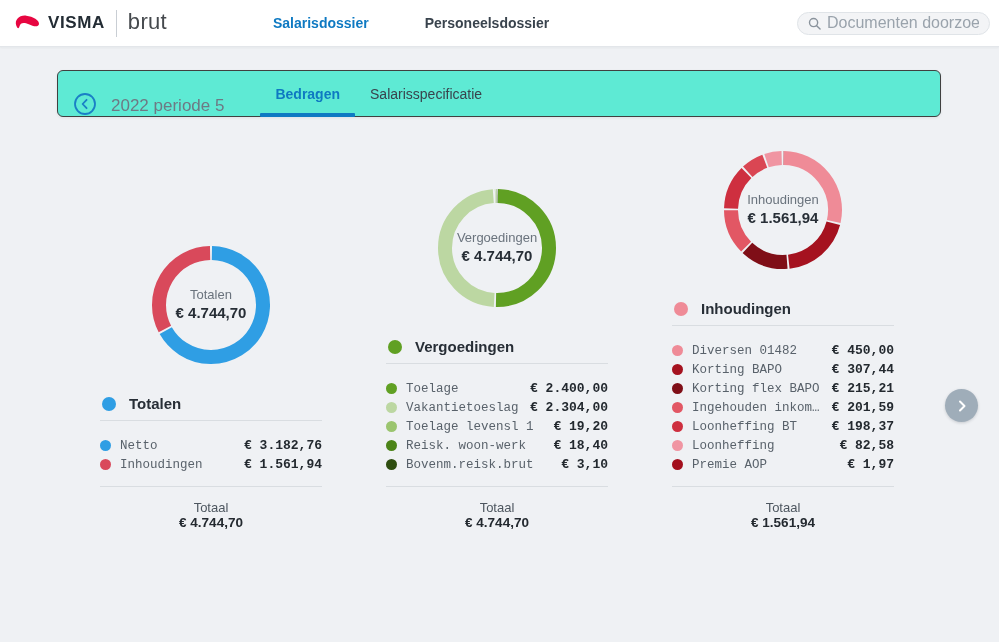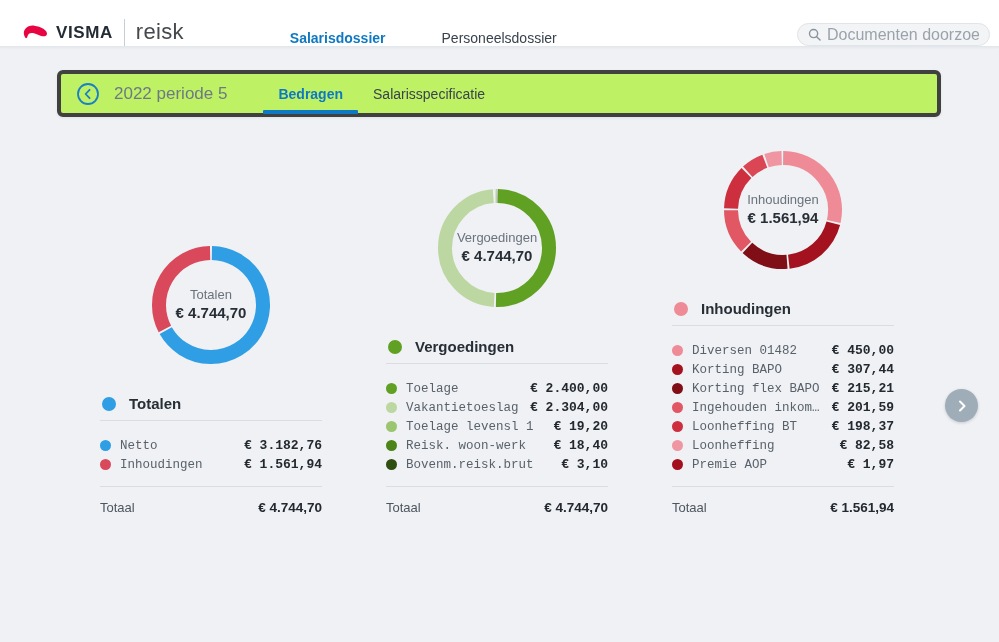--- a/index.html
+++ b/index.html
@@ -7,49 +7,49 @@
   body {
     font-family:"Liberation Sans", sans-serif;
     background:#eff1f4;
     color:#2b333c;
     overflow:hidden;
     position:relative;
   }
   
   .topbar {
     height:47px; background:#fff; border-bottom:1px solid #e3e6ea;
-    display:flex; align-items:flex-end; padding:0 9px 0 22px;
+    display:flex; align-items:center; padding:0 9px 0 14px;
     box-shadow:0 1px 2px rgba(40,50,60,.05);
     position:relative; z-index:5;
   }
   .logo { display:flex; align-items:center; }
   .logo-swoosh { width:27px; height:20px; margin-right:7px; }
   .logo-brand { font-size:17px; font-weight:700; letter-spacing:.6px; color:#232c34; }
   .logo-divider { width:1px; height:27px; background:#c9ced4; margin:0 11px; }
   .logo-product { font-size:22px; color:#45494d; letter-spacing:.3px; line-height:1; margin-top:-2px; }
   .topnav { display:flex; gap:56px; margin-left:106px; }
-  .topnav-item { font-size:14px; color:#39434d; cursor:pointer; background:none; border:none; font-family:inherit; }
+  .topnav-item { font-size:14px; color:#39434d; cursor:pointer; background:none; border:none; font-family:inherit;font-weight:bold; }
   .topnav-item.active { color:#0e79c2; font-weight:700; }
   .search-pill {
     margin-left:auto; width:193px; height:23px; background:#f3f4f6;
     border:1px solid #e0e4e8; border-radius:12px;
     display:flex; align-items:center; padding:0 10px; gap:6px;
   }
   .search-pill svg { flex:0 0 auto; }
   .search-input {
     border:none; outline:none; background:transparent; width:100%;
     font-size:16px; color:#5b6570; font-family:inherit;
   }
   .search-input::placeholder { color:#9aa3ac; }
   
   .period-card {
     position:absolute; left:57px; top:70px; width:884px; height:47px;
-    background:#bef264; border:4px solid #404040; border-radius:6px;
+    background:#5eead4; border:1px solid #404040; border-radius:6px;
     box-shadow:0 1px 3px rgba(40,50,60,.08);
-    display:flex; align-items:center; padding-left:15px;
+    display:flex; align-items:flex-end; padding-left:15px;
   }
   .back-btn { width:24px; height:24px; border:none; background:none; cursor:pointer; padding:0; display:flex; }
   .period-label { font-size:17px; color:#6e7984; margin-left:14px; }
   .tabs { display:flex; height:100%; margin-left:36px; }
   .tab {
     position:relative; display:flex; align-items:center; padding:0 15px;
     font-size:14px; color:#39434d; cursor:pointer; background:none; border:none; font-family:inherit;
   }
   .tab.active { color:#0e79c2; font-weight:700; }
   .tab.active::after {
@@ -74,42 +74,42 @@
   .legend-title { font-size:15px; font-weight:700; color:#272e36; }
   .legend-rows { margin-top:15px; }
   .legend-row { display:flex; align-items:center; gap:9px; height:19px;font-family:Liberation Mono, monospace; }
   .legend-row .dot { width:11px; height:11px; border-radius:50%; flex:0 0 auto; }
   .legend-row .lbl {
     font-size:12.5px; color:#59626b; flex:1 1 auto;
     white-space:nowrap; overflow:hidden; text-overflow:ellipsis;
   }
   .legend-row .val { font-size:13px; font-weight:700; color:#23292f; white-space:nowrap; }
   .legend-total-divider { border-top:1px solid #d9dde1; margin-top:12px; }
-  .legend-total { display:flex; justify-content:space-between; align-items:center; margin-top:13px; }
+  .legend-total { display:flex; justify-content:space-between; align-items:center; margin-top:13px;flex-direction:column; }
   .legend-total .t-lbl { font-size:13px; color:#4d565f; }
   .legend-total .t-val { font-size:13.5px; font-weight:700; color:#23292f; }
   
   .next-btn {
     position:absolute; right:21px; top:389px; width:33px; height:33px;
     border-radius:50%; background:#9fadb9; border:none; cursor:pointer;
     display:flex; align-items:center; justify-content:center;
     box-shadow:0 1px 3px rgba(40,50,60,.2);
   }
 </style>
 </head>
 <body>
 
 <header class="topbar">
   <div class="logo">
     <svg class="logo-swoosh" viewBox="0 0 32 24">
       <path d="M2.5,15 C0.2,8 6.5,2.2 14.5,3.2 C22.5,4.2 30.5,8.5 29.8,13.2 C29.2,17.2 23.5,16.6 17.5,13.6 C11.8,10.8 7.5,11.2 6.3,16.2 C5.5,19.6 3.6,18.4 2.5,15 Z" fill="#e70641"></path>
     </svg>
     <span class="logo-brand">VISMA</span>
     <span class="logo-divider"></span>
-    <span class="logo-product">reisk</span>
+    <span class="logo-product">brut</span>
   </div>
   <nav class="topnav">
     <button class="topnav-item active">Salarisdossier</button>
     <button class="topnav-item">Personeelsdossier</button>
   </nav>
   <div class="search-pill">
     <svg width="13" height="13" viewBox="0 0 14 14">
       <circle cx="6" cy="6" r="4.4" fill="none" stroke="#8a939c" stroke-width="1.5"></circle>
       <line x1="9.3" y1="9.3" x2="13" y2="13" stroke="#8a939c" stroke-width="1.5" stroke-linecap="round"></line>
     </svg>

